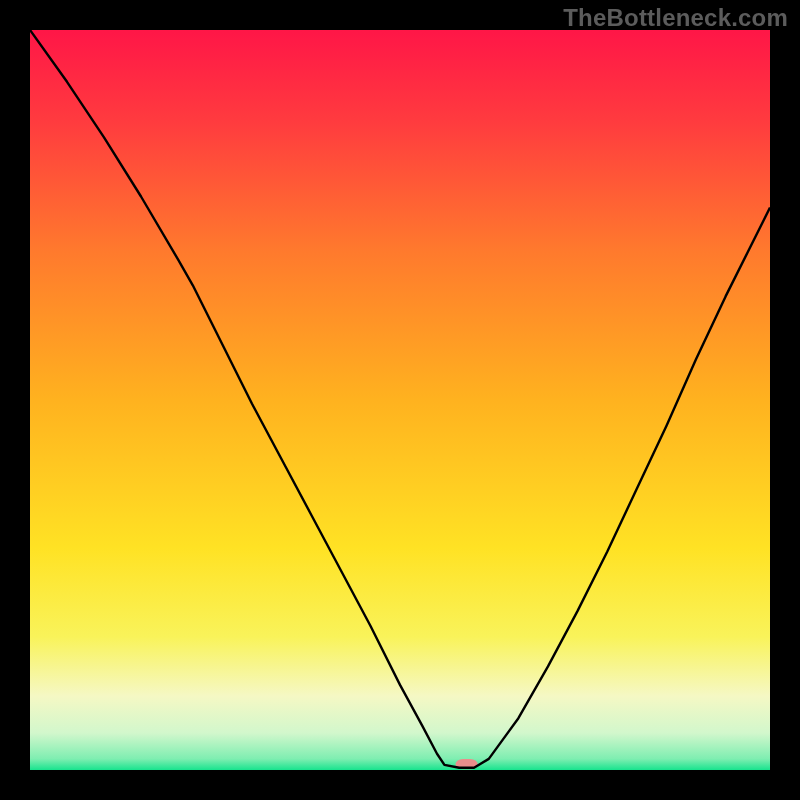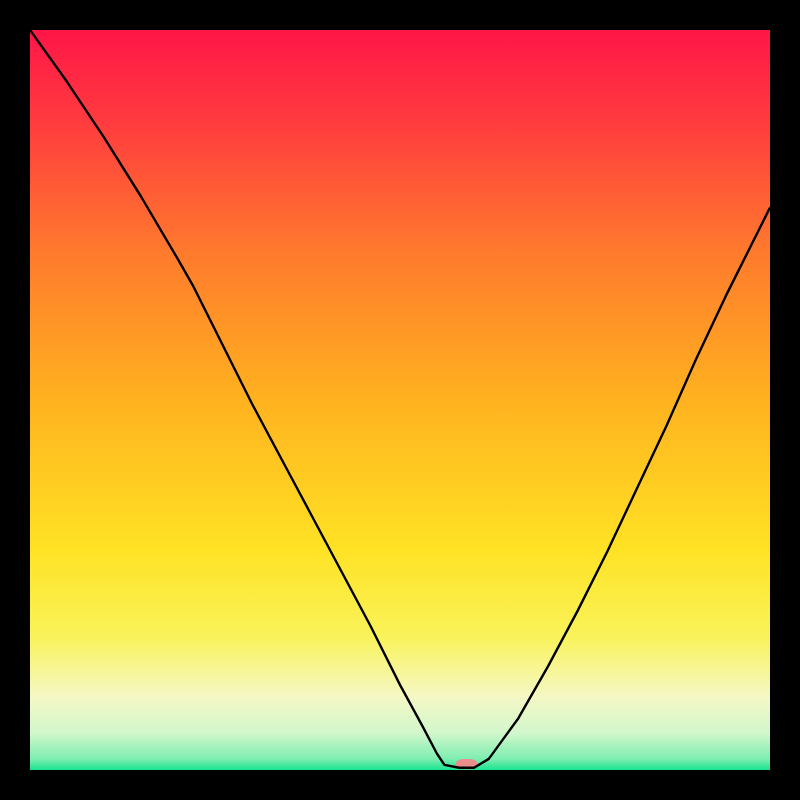--- a/index.html
+++ b/index.html
@@ -35,20 +35,21 @@
     overflow: hidden;
   }
   svg {
     display: block;
   }
 </style>
 </head>
 <body>
 
 <div class="frame">
+  <div class="watermark">TheBottleneck.com</div>
 
   <div class="plot">
     <svg id="chart-svg" xmlns="http://www.w3.org/2000/svg" width="740" height="740" viewBox="0 0 740 740">
         <defs>
           <linearGradient id="bg-grad" x1="0" y1="0" x2="0" y2="1">
             <stop offset="0%" stop-color="#ff1647"></stop>
             <stop offset="12%" stop-color="#ff3a3f"></stop>
             <stop offset="30%" stop-color="#ff7a2d"></stop>
             <stop offset="50%" stop-color="#ffb21f"></stop>
             <stop offset="70%" stop-color="#ffe224"></stop>

